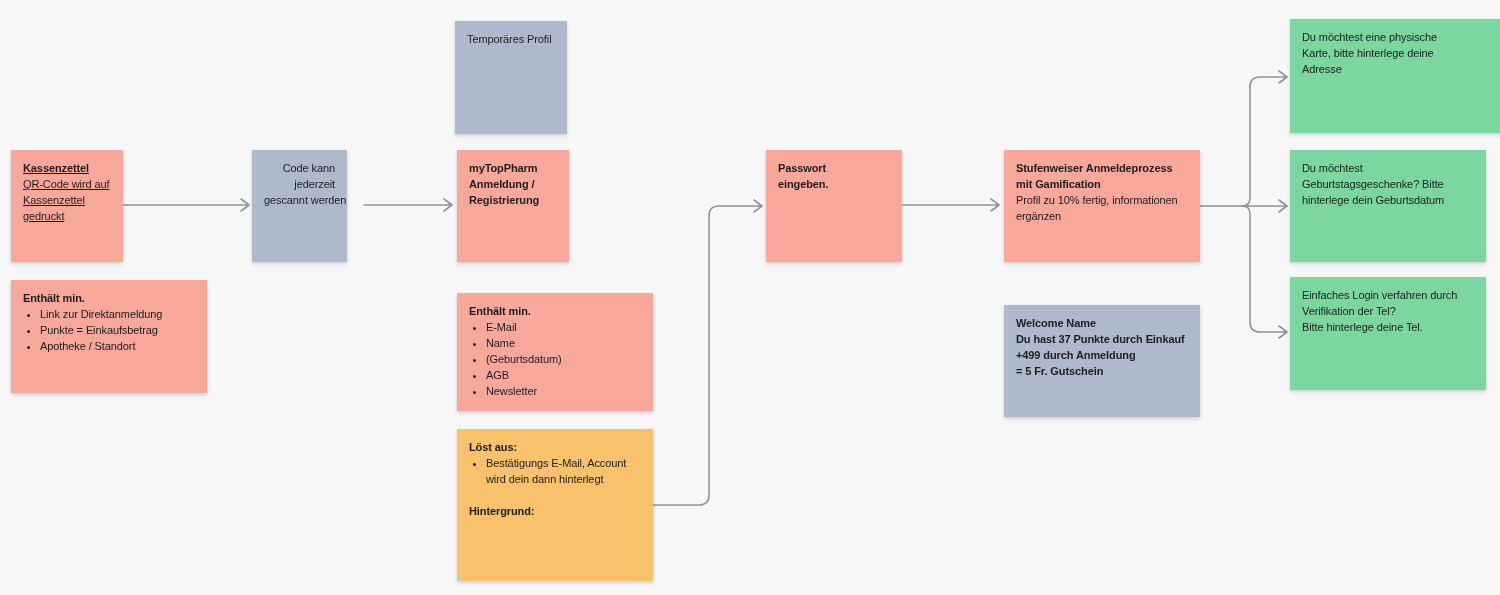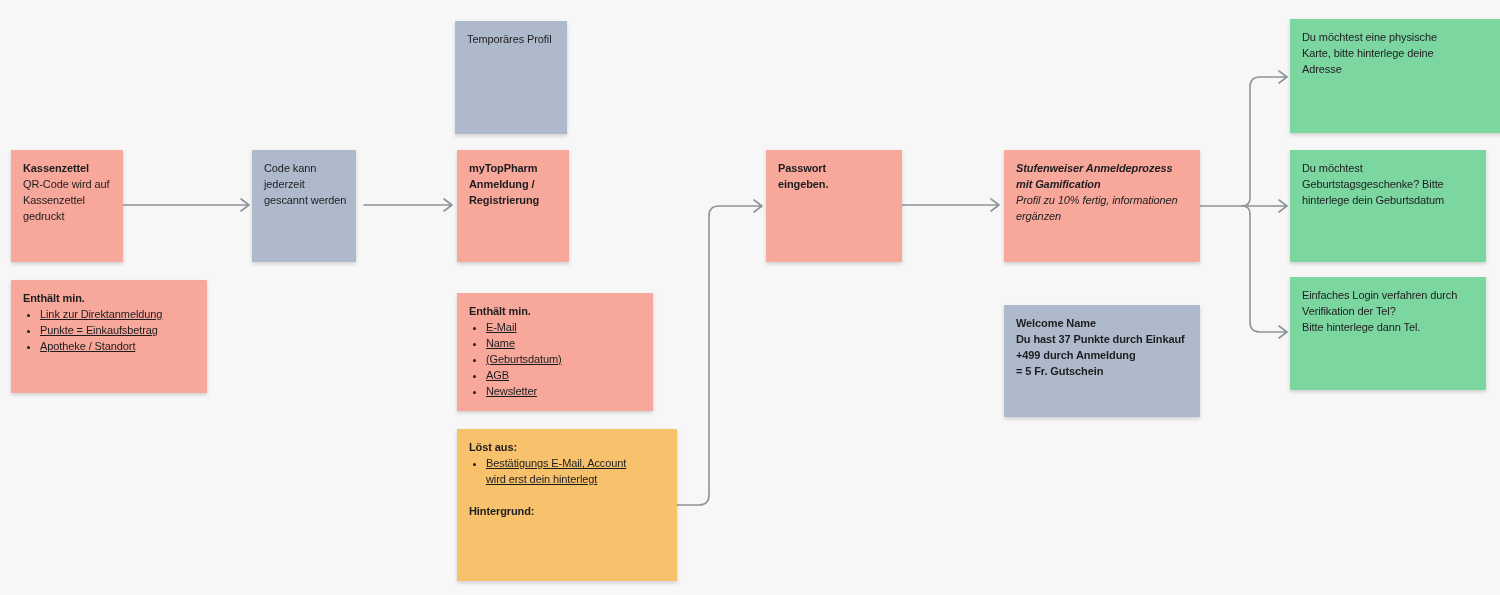--- a/index.html
+++ b/index.html
@@ -19,40 +19,40 @@
     padding:10px 12px;
     font-size:11px;line-height:16px;
     box-shadow:0 2px 4px rgba(0,0,0,0.16);
   }
   .note .tline{white-space:nowrap;letter-spacing:-0.1px;}
   .tl-bold .tline{font-weight:700;}
   .salmon{background:var(--note-salmon,#F8A89B);}
   .grayblue{background:var(--note-gray,#AEBACB);}
   .orange{background:var(--note-orange,#F8C26C);}
   .green{background:var(--note-green,#7CD6A0);}
-  ul.blist{margin:0;padding:0 0 0 17px;list-style:disc;text-decoration:underline;}
+  ul.blist{margin:0;padding:0 0 0 17px;list-style:disc;}
   ul.blist li{margin:0;}
   .spacer{height:16px;}
 </style>
 </head>
 <body>
 
 <div class="canvas">
 
   <svg class="connectors" viewBox="0 0 1500 595">
     <path d="M123 205 H248 M241 199 L249 205 L241 211"></path>
     <path d="M364 205 H451 M444 199 L452 205 L444 211"></path>
     <path d="M653 505 H699 Q709 505 709 495 V216 Q709 206 719 206 H761 M754 200 L762 206 L754 212"></path>
     <path d="M878 205 H998 M991 199 L999 205 L991 211"></path>
     <path d="M1242 206 Q1250 206 1250 198 V87 Q1250 77 1260 77 H1286 M1279 71 L1287 77 L1279 83"></path>
     <path d="M1200 206 H1286 M1279 200 L1287 206 L1279 212"></path>
     <path d="M1242 206 Q1250 206 1250 214 V322 Q1250 332 1260 332 H1286 M1279 326 L1287 332 L1279 338"></path>
   </svg>
 
-  <div class="note salmon" style="left:11px;top:150px;width:112px;height:112px;">
+  <div class="note salmon" style="left:11px;top:150px;width:112px;height:112px;text-decoration:underline;">
     <div class="tl-bold">
         <div class="tline">Kassenzettel</div>
       </div>
     <div>
         <div class="tline">QR-Code wird auf</div>
         <div class="tline">Kassenzettel</div>
         <div class="tline">gedruckt</div>
       </div>
   </div>
 
@@ -66,21 +66,21 @@
         </li>
         <li>
           <div class="tline">Punkte = Einkaufsbetrag</div>
         </li>
         <li>
           <div class="tline">Apotheke / Standort</div>
         </li>
       </ul>
   </div>
 
-  <div class="note grayblue" style="left:252px;top:150px;width:104px;height:112px;">
+  <div class="note grayblue" style="left:252px;top:150px;width:95px;height:112px;text-align:right;">
     <div>
         <div class="tline">Code kann</div>
         <div class="tline">jederzeit</div>
         <div class="tline">gescannt werden</div>
       </div>
   </div>
 
   <div class="note grayblue" style="left:455px;top:21px;width:112px;height:113px;">
     <div>
         <div class="tline">Temporäres Profil</div>
@@ -111,44 +111,44 @@
         </li>
         <li>
           <div class="tline">AGB</div>
         </li>
         <li>
           <div class="tline">Newsletter</div>
         </li>
       </ul>
   </div>
 
-  <div class="note orange" style="left:457px;top:429px;width:220px;min-height:152px;">
+  <div class="note orange" style="left:457px;top:429px;width:196px;min-height:152px;">
     <div class="tl-bold">
         <div class="tline">Löst aus:</div>
       </div>
     <ul class="blist">
         <li>
           <div class="tline">Bestätigungs E-Mail, Account</div>
-          <div class="tline">wird erst dein hinterlegt</div>
+          <div class="tline">wird dein dann hinterlegt</div>
         </li>
       </ul>
     <div class="spacer"></div>
     <div class="tl-bold">
         <div class="tline">Hintergrund:</div>
       </div>
   </div>
 
   <div class="note salmon" style="left:766px;top:150px;width:136px;height:112px;">
     <div class="tl-bold">
         <div class="tline">Passwort</div>
         <div class="tline">eingeben.</div>
       </div>
   </div>
 
-  <div class="note salmon" style="left:1004px;top:150px;width:196px;height:112px;font-style:italic;">
+  <div class="note salmon" style="left:1004px;top:150px;width:196px;height:112px;">
     <div class="tl-bold">
         <div class="tline">Stufenweiser Anmeldeprozess</div>
         <div class="tline">mit Gamification</div>
       </div>
     <div>
         <div class="tline">Profil zu 10% fertig, informationen</div>
         <div class="tline">ergänzen</div>
       </div>
   </div>
 
@@ -174,17 +174,17 @@
         <div class="tline">Du möchtest</div>
         <div class="tline">Geburtstagsgeschenke? Bitte</div>
         <div class="tline">hinterlege dein Geburtsdatum</div>
       </div>
   </div>
 
   <div class="note green" style="left:1290px;top:277px;width:196px;height:113px;">
     <div>
         <div class="tline">Einfaches Login verfahren durch</div>
         <div class="tline">Verifikation der Tel?</div>
-        <div class="tline">Bitte hinterlege dann Tel.</div>
+        <div class="tline">Bitte hinterlege deine Tel.</div>
       </div>
   </div>
 
 </div>
 
 </body></html>

